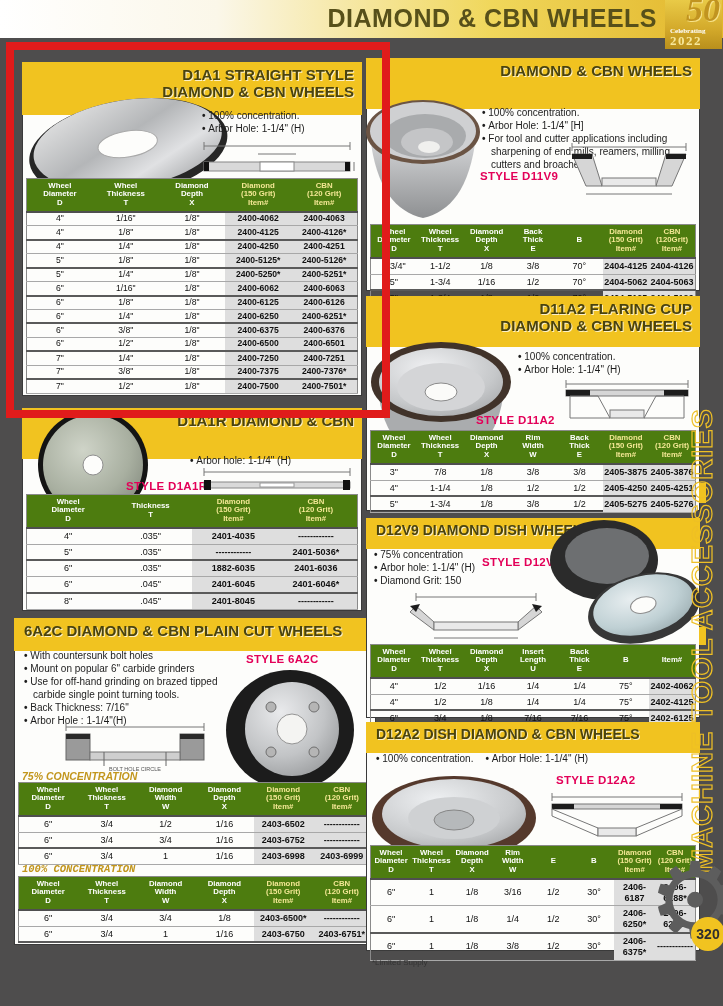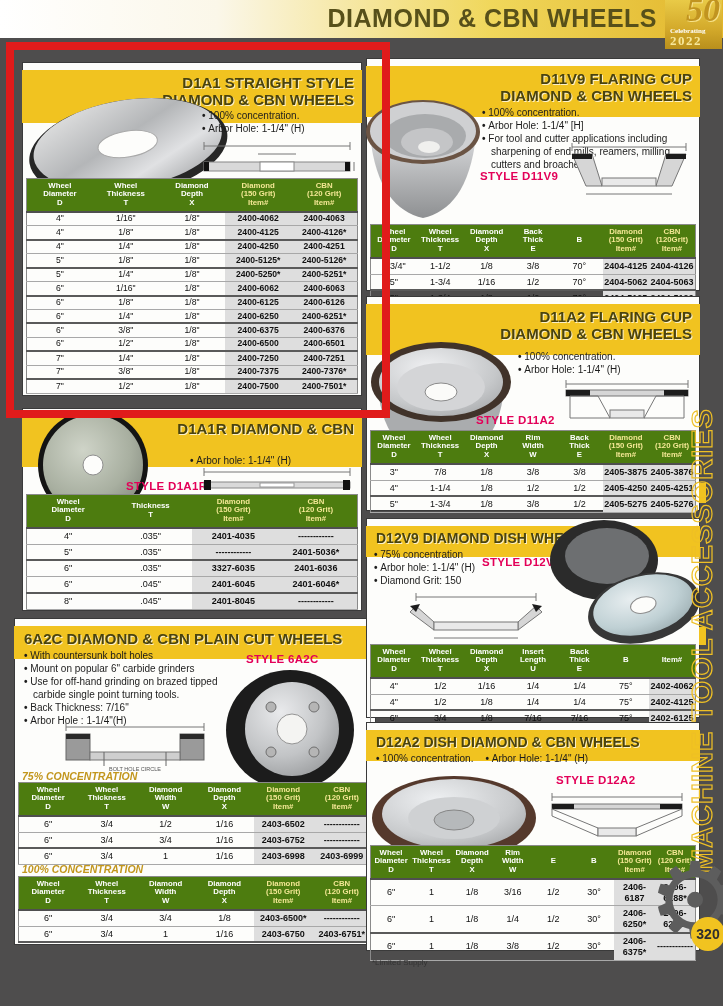--- a/index.html
+++ b/index.html
@@ -26,21 +26,21 @@
     font-size:29px;font-weight:bold;letter-spacing:1px;
     color:rgba(0,0,0,0);-webkit-text-stroke:1.2px #eebf25;}
   .notch{position:absolute;left:699px;width:7px;background:#f1c320;}
   #gear{position:absolute;left:648px;top:848px;font-size:105px;color:#5d5d5d;
     line-height:1;z-index:2;}
   #page-circle{position:absolute;left:691px;top:917px;width:34px;height:34px;
     border-radius:50%;background:#f1c320;display:flex;align-items:center;justify-content:center;
     font-size:14px;font-weight:bold;color:#2e2e2e;z-index:5;}
   
   .card{position:absolute;background:#fdfdfb;box-shadow:0 0 0 1px #3a3a3a inset;}
-  .band{position:absolute;left:0;top:8px;right:0;background:#f1c320;color:#4a430e;
+  .band{position:absolute;left:0;top:0;right:0;background:#f1c320;color:#4a430e;
     font-weight:bold;text-shadow:1px 1px 0 rgba(255,255,255,.75);}
   .band-right{text-align:right;padding:4px 8px 3px;font-size:15px;line-height:1.15;}
   .band-left{text-align:left;padding:4px 0 3px 10px;font-size:14px;line-height:1.2;}
   .bullets{position:absolute;list-style:none;margin:0;padding:0;font-size:10px;color:#1c1c1c;
     line-height:1.3;}
   .bullets li{padding-left:9px;text-indent:-9px;}
   .bullets li::before{content:"•  ";font-weight:bold;}
   .style-label{position:absolute;color:#e30058;font-weight:bold;font-size:11.5px;letter-spacing:.3px;}
   .conc-label{position:absolute;color:#c2961d;font-weight:bold;font-style:italic;font-size:10.5px;}
   .photo,.diagram{position:absolute;}
@@ -272,21 +272,21 @@
         </tr>
         <tr>
           <td>5"</td>
           <td>.035"</td>
           <td class="td-item">------------</td>
           <td class="td-item">2401-5036*</td>
         </tr>
         <tr>
           <td>6"</td>
           <td>.035"</td>
-          <td class="td-item">3327-6035</td>
+          <td class="td-item">1882-6035</td>
           <td class="td-item">2401-6036</td>
         </tr>
         <tr>
           <td>6"</td>
           <td>.045"</td>
           <td class="td-item">2401-6045</td>
           <td class="td-item">2401-6046*</td>
         </tr>
         <tr>
           <td>8"</td>
@@ -373,21 +373,21 @@
           <td>6"</td>
           <td>3/4</td>
           <td>1</td>
           <td>1/16</td>
           <td class="td-item">2403-6998</td>
           <td class="td-item">2403-6999</td>
         </tr>
       </tbody>
     </table>
   <div class="footnote fn-right" style="right:6px;top:233px;">*Limited Supply</div>
-  <div class="conc-label" style="left:8px;top:245px;">100% CONCENTRATION</div>
+  <div class="conc-label" style="left:8px;top:245px;font-family:Liberation Mono, monospace;">100% CONCENTRATION</div>
   <table class="spec" style="top:258px;">
       <thead>
         <tr>
           <th>Wheel<br>Diameter<br>D</th>
           <th>Wheel<br>Thickness<br>T</th>
           <th>Diamond<br>Width<br>W</th>
           <th>Diamond<br>Depth<br>X</th>
           <th class="th-gold">Diamond<br>(150 Grit)<br>Item#</th>
           <th class="th-gold">CBN<br>(120 Grit)<br>Item#</th>
         </tr>
@@ -408,21 +408,20 @@
           <td>1/16</td>
           <td class="td-item">2403-6750</td>
           <td class="td-item">2403-6751*</td>
         </tr>
       </tbody>
     </table>
 </section>
 
 <section class="card" id="card-d11v9">
   <div class="band band-right" style="height:44px;">
-    <div>D11V9 FLARING CUP</div>
     <div>DIAMOND &amp; CBN WHEELS</div>
   </div>
   <svg class="photo" style="left:-2px;top:36px;" width="118" height="128" viewBox="0 0 118 128">
     <defs>
       <linearGradient id="gC" x1="0" y1="0" x2="0" y2="1">
         <stop offset="0" stop-color="#d8d9db"></stop>
           <stop offset="1" stop-color="#8e9092"></stop>
       </linearGradient>
     </defs>
     <path d="M6,42 C12,95 32,118 59,124 C86,118 106,95 112,42 Z" fill="url(#gC)"></path>

